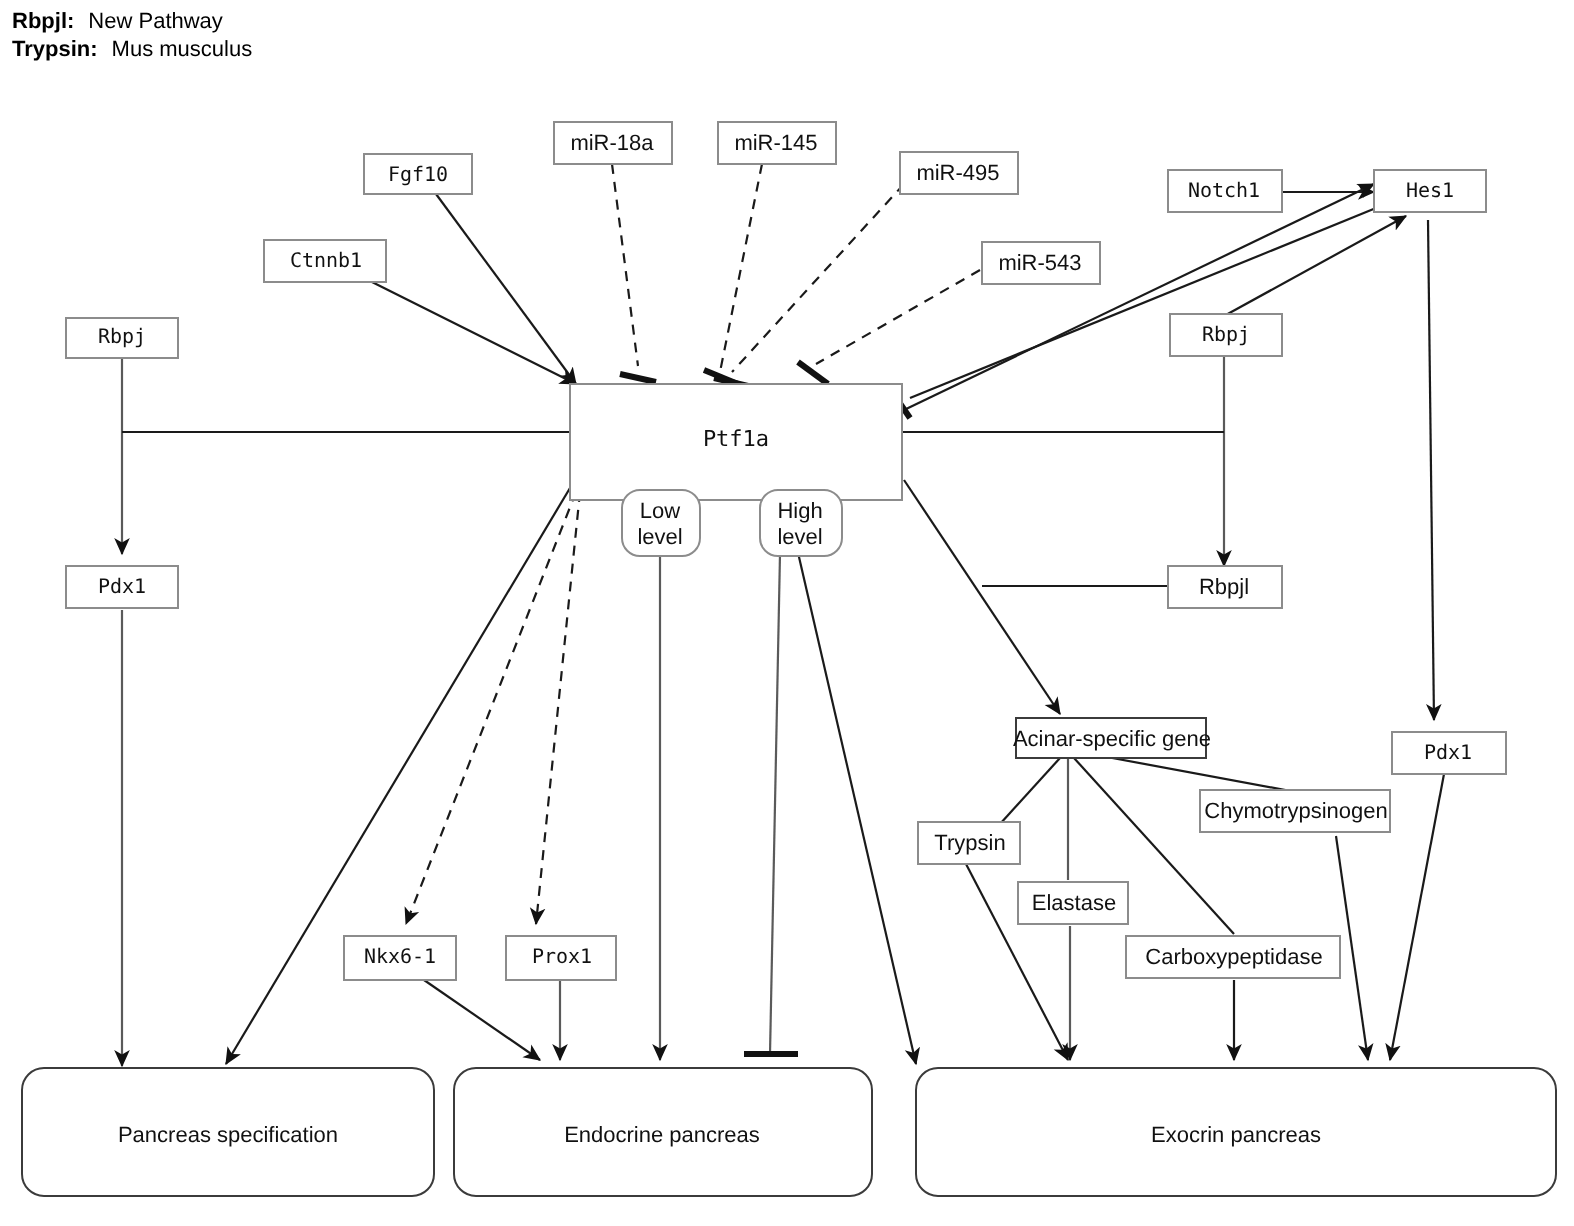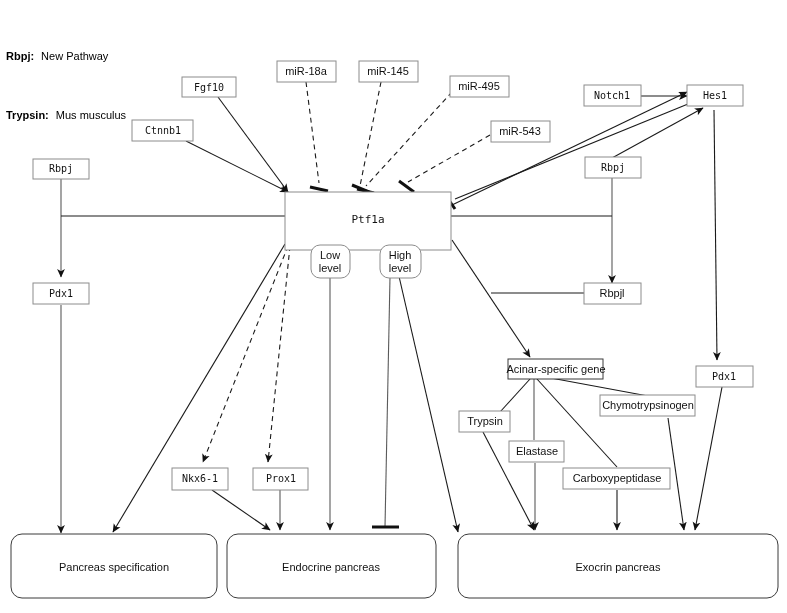--- a/index.html
+++ b/index.html
@@ -23,21 +23,20 @@
     color: #000;
   }
   #header .row { white-space: nowrap; }
   #header .lbl {
     font-weight: bold;
     display: inline-block;
   }
   #header .val {
     display: inline-block;
     padding-left: 7px;
-    margin-top: 45px;
   }
   svg#pathway {
     position: absolute;
     left: 0;
     top: 0;
     width: 787px;
     height: 613px;
     display: block;
   }
   .node-rect {
@@ -77,21 +76,21 @@
     stroke: #111111;
     stroke-width: 3;
     stroke-linecap: butt;
   }
 </style>
 </head>
 <body>
 
 <div id="header">
   <div class="row">
-    <span class="lbl">Rbpj:</span><span class="val">New Pathway</span>
+    <span class="lbl">Rbpjl:</span><span class="val">New Pathway</span>
   </div>
   <div class="row">
     <span class="lbl">Trypsin:</span><span class="val">Mus musculus</span>
   </div>
 </div>
 
 <svg id="pathway" viewBox="0 0 787 613">
   <defs>
     <marker id="arw" markerWidth="9" markerHeight="9" refX="8" refY="4.5" orient="auto" markerUnits="userSpaceOnUse">
       <path d="M0,0.6 L8.6,4.5 L0,8.4 L2.2,4.5 Z" fill="#111111"></path>

